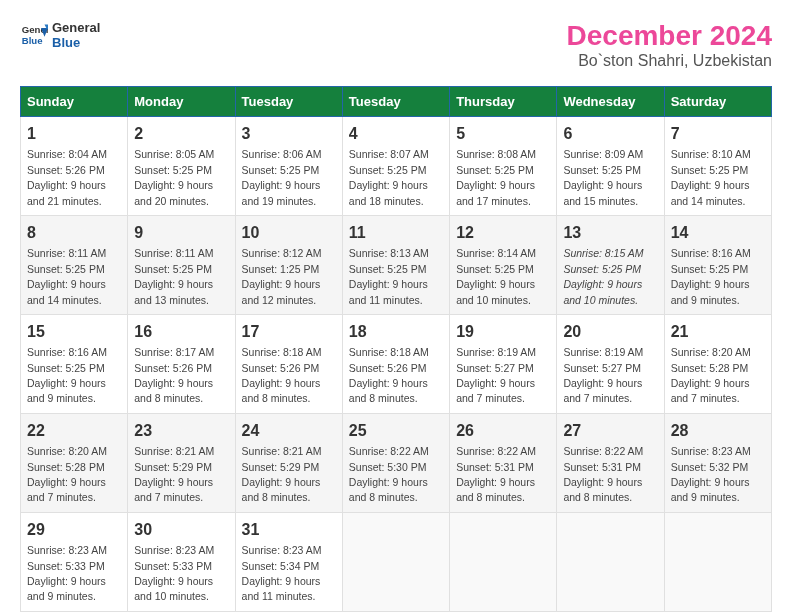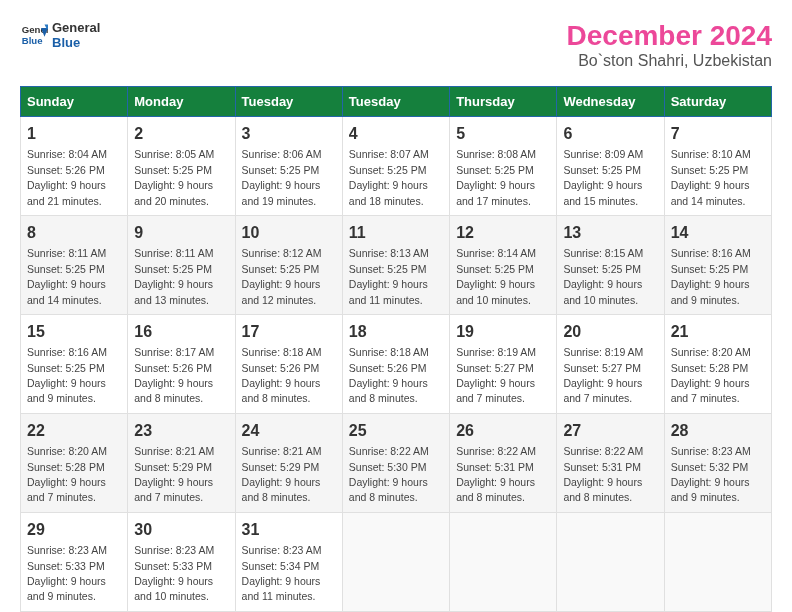--- a/index.html
+++ b/index.html
@@ -143,29 +143,29 @@
 Daylight: 9 hours and 14 minutes.</span></td>
       </tr>
       <tr>
         <td><span class="day-number">8</span><span class="day-info" style="white-space: pre-line;">Sunrise: 8:11 AM
 Sunset: 5:25 PM
 Daylight: 9 hours and 14 minutes.</span></td>
         <td><span class="day-number">9</span><span class="day-info" style="white-space: pre-line;">Sunrise: 8:11 AM
 Sunset: 5:25 PM
 Daylight: 9 hours and 13 minutes.</span></td>
         <td><span class="day-number">10</span><span class="day-info" style="white-space: pre-line;">Sunrise: 8:12 AM
-Sunset: 5:25 PM
+Sunset: 1:25 PM
 Daylight: 9 hours and 12 minutes.</span></td>
         <td><span class="day-number">11</span><span class="day-info" style="white-space: pre-line;">Sunrise: 8:13 AM
 Sunset: 5:25 PM
 Daylight: 9 hours and 11 minutes.</span></td>
         <td><span class="day-number">12</span><span class="day-info" style="white-space: pre-line;">Sunrise: 8:14 AM
 Sunset: 5:25 PM
 Daylight: 9 hours and 10 minutes.</span></td>
-        <td><span class="day-number">13</span><span class="day-info" style="white-space: pre-line;">Sunrise: 8:15 AM
+        <td><span class="day-number">13</span><span class="day-info" style="white-space: pre-line; font-style: italic;">Sunrise: 8:15 AM
 Sunset: 5:25 PM
 Daylight: 9 hours and 10 minutes.</span></td>
         <td><span class="day-number">14</span><span class="day-info" style="white-space: pre-line;">Sunrise: 8:16 AM
 Sunset: 5:25 PM
 Daylight: 9 hours and 9 minutes.</span></td>
       </tr>
       <tr>
         <td><span class="day-number">15</span><span class="day-info" style="white-space: pre-line;">Sunrise: 8:16 AM
 Sunset: 5:25 PM
 Daylight: 9 hours and 9 minutes.</span></td>

